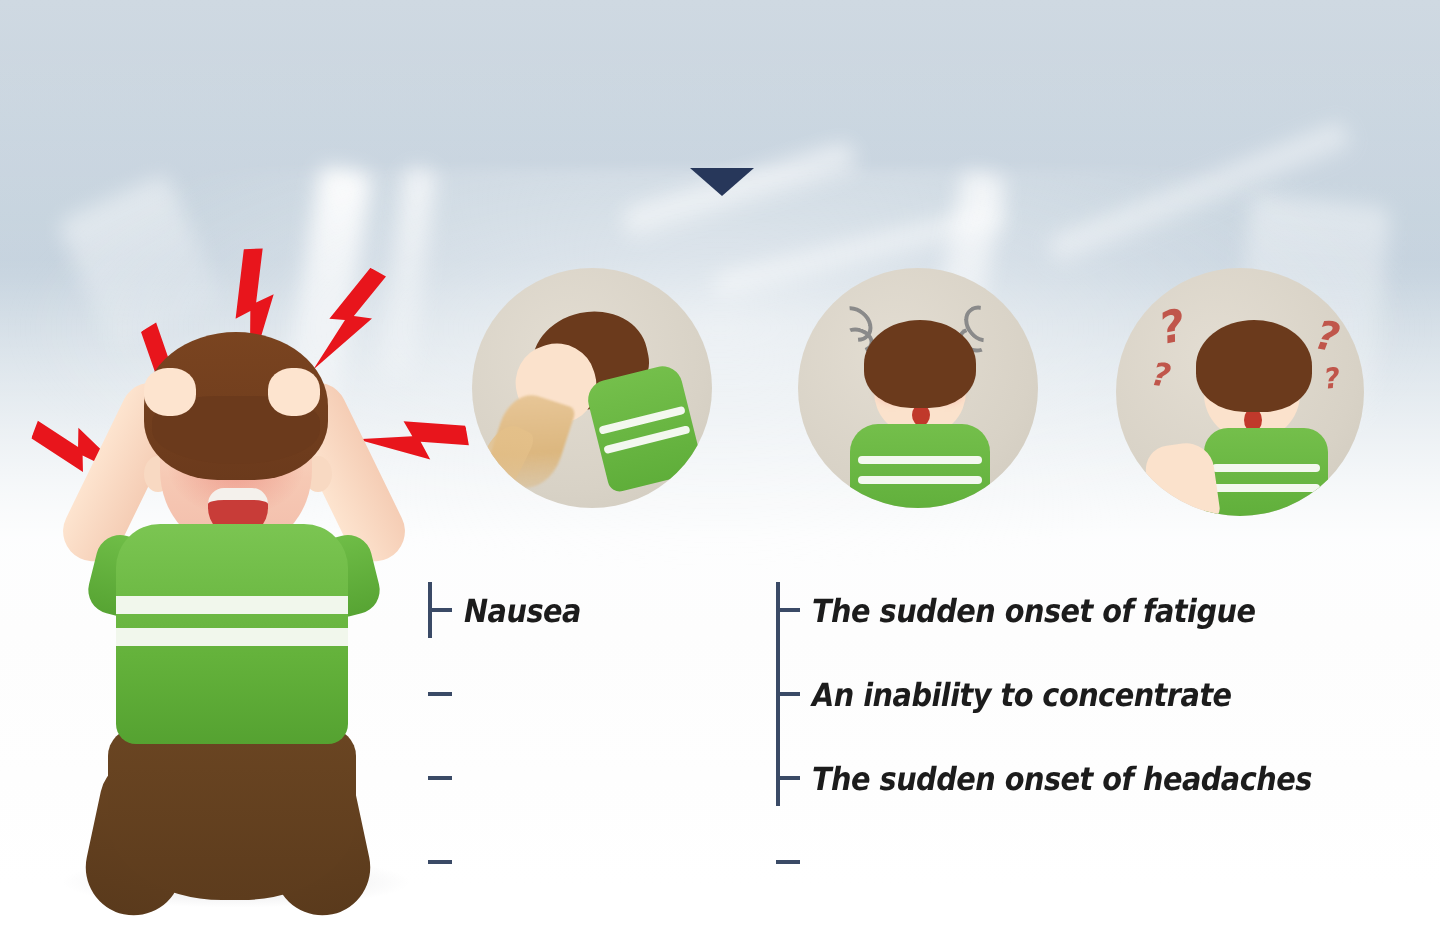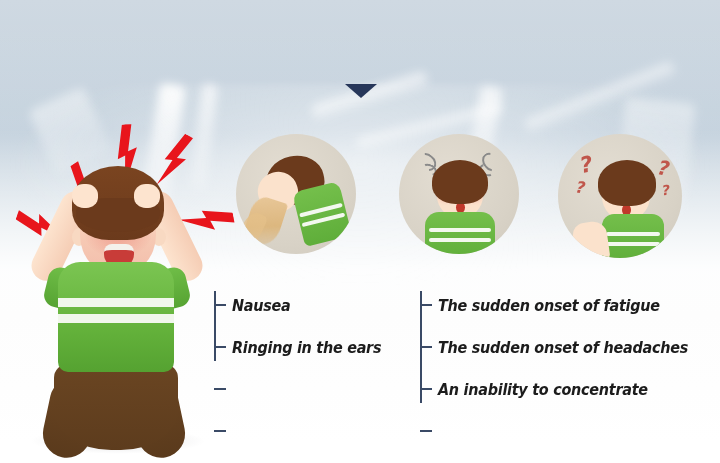--- a/index.html
+++ b/index.html
@@ -260,21 +260,21 @@
     border-radius: 50%;
   }
 
   
   .list-col {
     position: absolute;
     z-index: 30;
     display: flex;
   }
   .col-left  { left: 214px; top: 284px; }
-  .col-right { left: 420px; top: 284px; }
+  .col-right { left: 388px; top: 284px; }
 
   .bracket {
     position: relative;
     width: 14px;
     flex: none;
   }
   .bracket-spine {
     position: absolute;
     left: 0; top: 7px; bottom: 7px;
     width: 2px;
@@ -420,40 +420,37 @@
       <div class="bracket-spine"></div>
       <div class="bracket-tick" style="top:20px;"></div>
       <div class="bracket-tick" style="top:62px;"></div>
       <div class="bracket-tick" style="top:104px;"></div>
       <div class="bracket-tick" style="top:146px;"></div>
     </div>
     <div class="items">
       <div class="item">
           <span>Nausea</span>
         </div>
-      <div class="item">
-          <span>Ringing in the ears</span>
-        </div>
     </div>
   </div>
 
   <div class="list-col col-right">
     <div class="bracket">
       <div class="bracket-spine"></div>
       <div class="bracket-tick" style="top:20px;"></div>
       <div class="bracket-tick" style="top:62px;"></div>
       <div class="bracket-tick" style="top:104px;"></div>
       <div class="bracket-tick" style="top:146px;"></div>
     </div>
     <div class="items">
       <div class="item">
           <span>The sudden onset of fatigue</span>
         </div>
       <div class="item">
+          <span>An inability to concentrate</span>
+        </div>
+      <div class="item">
           <span>The sudden onset of headaches</span>
         </div>
-      <div class="item">
-          <span>An inability to concentrate</span>
-        </div>
     </div>
   </div>
 
 </div>
 
 </body></html>

